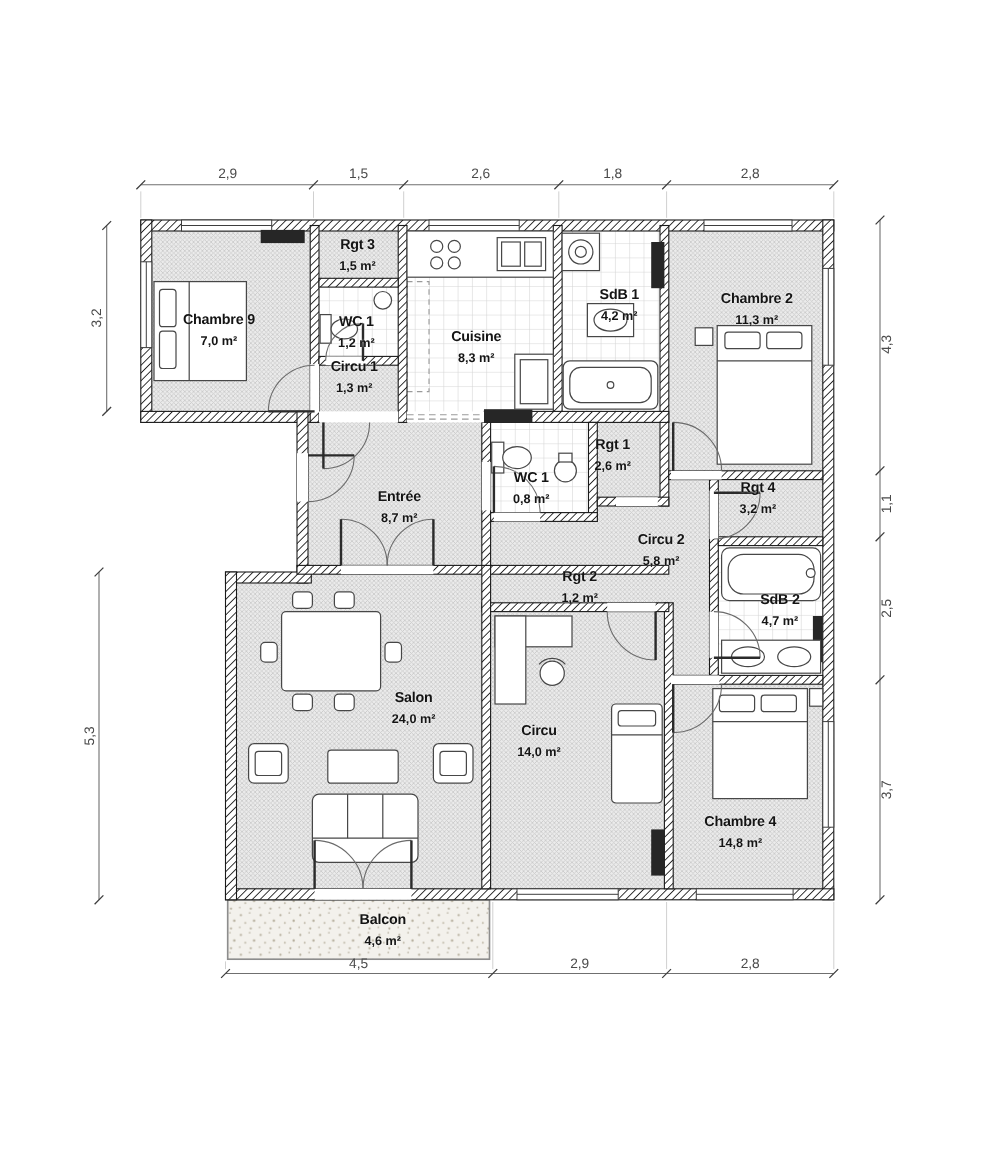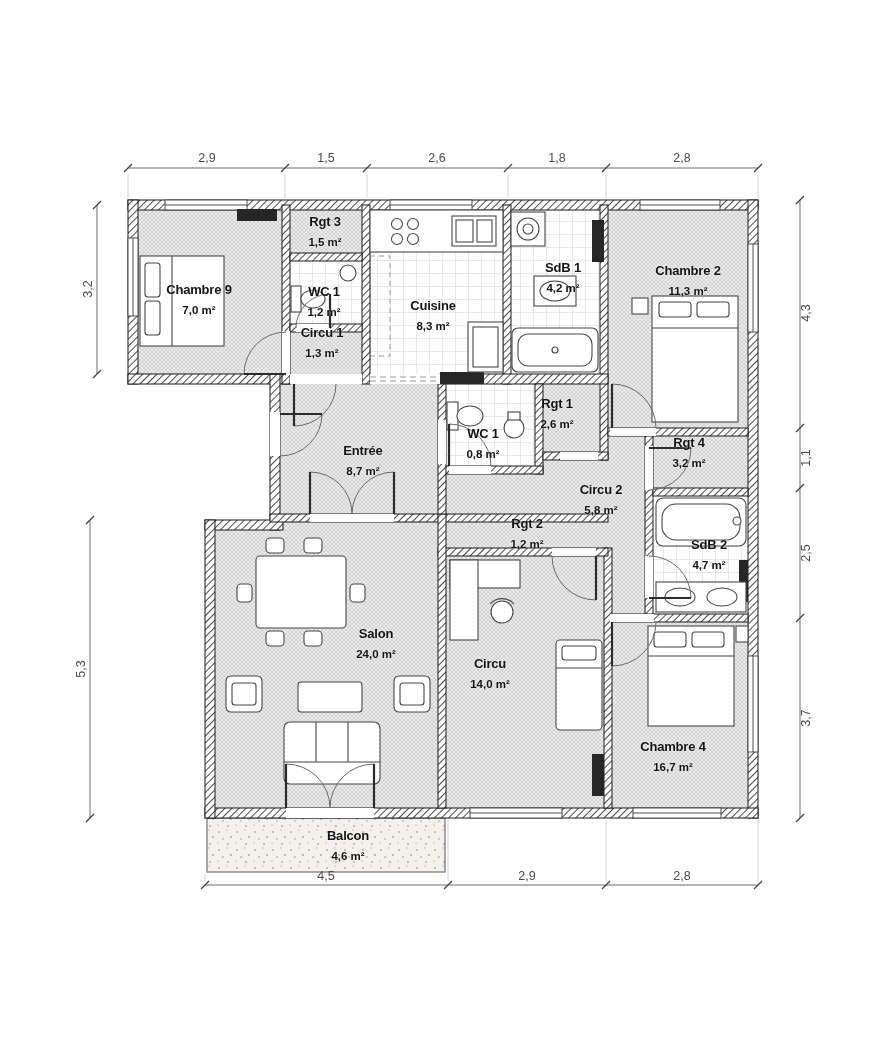--- a/index.html
+++ b/index.html
@@ -339,21 +339,21 @@
   <div class="room-label" style="left:376px;top:644px">
     <span class="room-name">Salon</span>
     <span class="room-area">24,0 m²</span>
   </div>
   <div class="room-label" style="left:490px;top:674px">
     <span class="room-name">Circu</span>
     <span class="room-area">14,0 m²</span>
   </div>
   <div class="room-label" style="left:673px;top:757px">
     <span class="room-name">Chambre 4</span>
-    <span class="room-area">16,7 m²</span>
+    <span class="room-area">14,8 m²</span>
   </div>
   <div class="room-label" style="left:348px;top:846px">
     <span class="room-name">Balcon</span>
     <span class="room-area">4,6 m²</span>
   </div>
 
   <span class="dim" style="left:207px;top:158px">2,9</span>
   <span class="dim" style="left:326px;top:158px">1,5</span>
   <span class="dim" style="left:437px;top:158px">2,6</span>
   <span class="dim" style="left:557px;top:158px">1,8</span>

